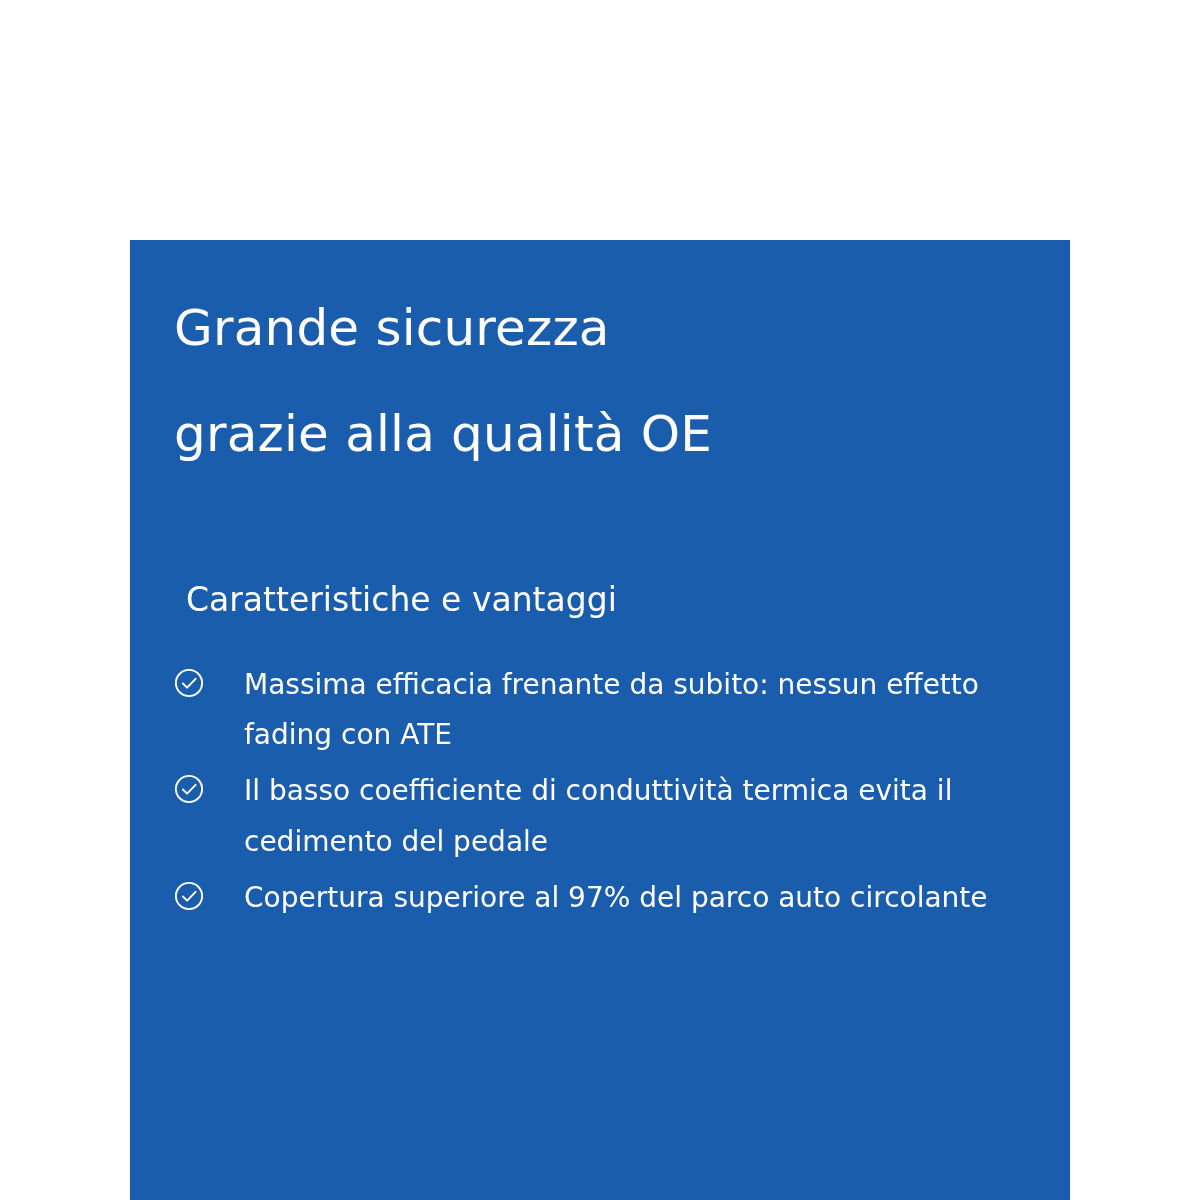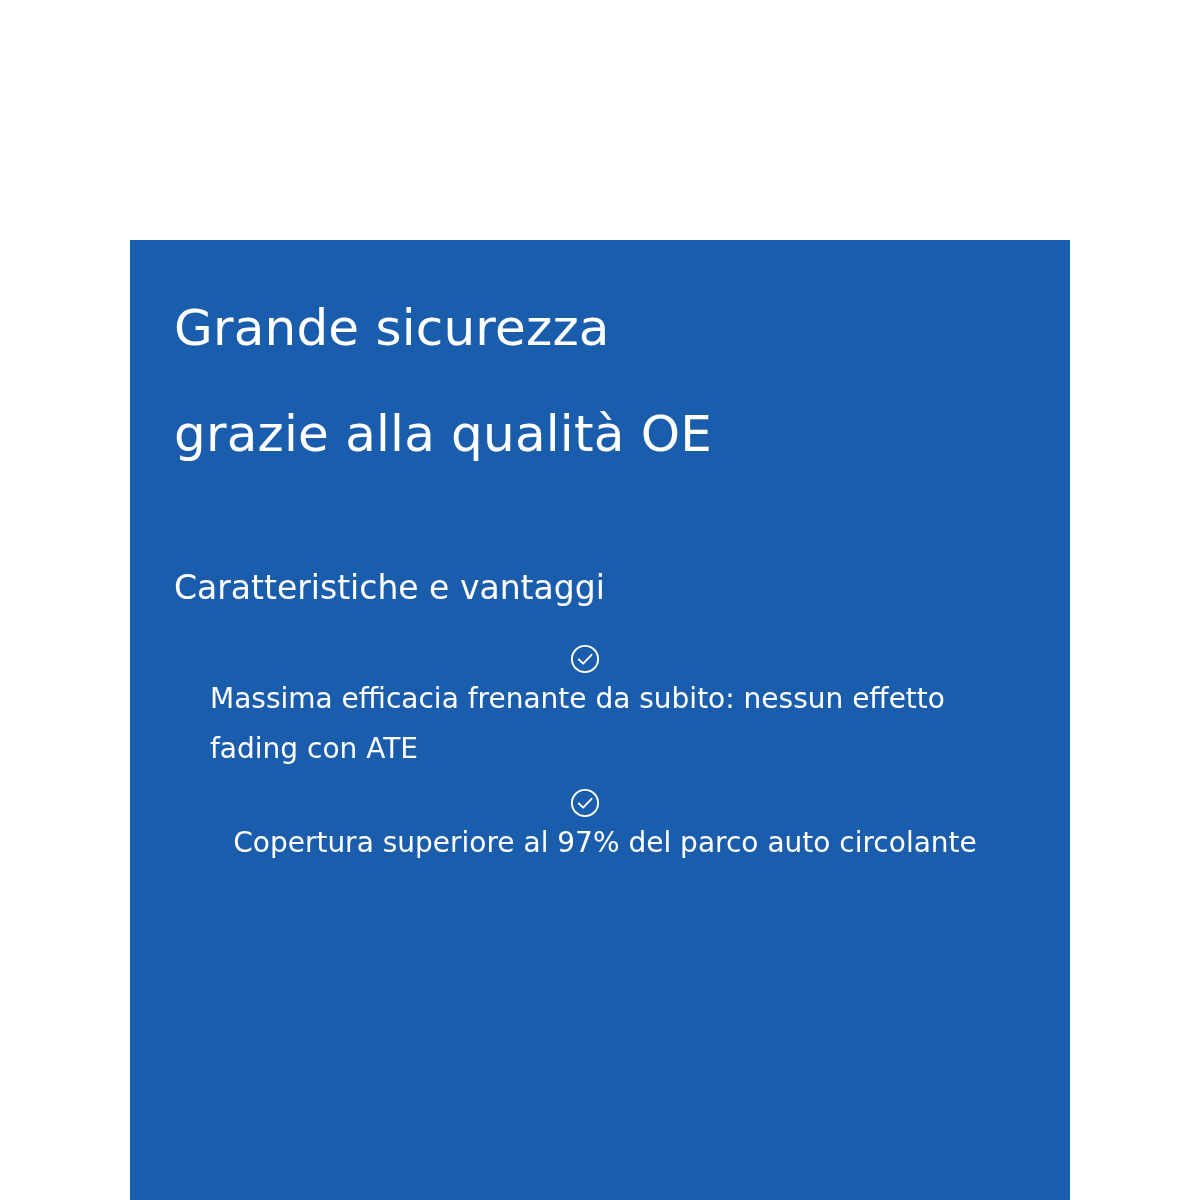--- a/index.html
+++ b/index.html
@@ -49,34 +49,33 @@
     color: #ffffff;
     margin: 0;
     padding-top: 48px;
   }
   .subheading {
     font-family: "DejaVu Sans", sans-serif;
     font-weight: 400;
     font-size: 33px;
     line-height: 1.2;
     color: #ffffff;
-    margin: 0;
+    margin: 12px;
     padding-top: 105px;
   }
   ul.benefits {
     list-style: none;
     margin: 0;
     padding: 28px 0 0 0;
   }
   ul.benefits li {
     display: flex;
-    align-items: center;
+    align-items: flex-start;
     margin: 0 0 6px 0;
     padding: 0;
-    flex-direction: column;
   }
   .check-wrap {
     flex: 0 0 auto;
     width: 44px;
     padding-top: 8px;
   }
   .check-icon {
     display: block;
     width: 30px;
     height: 30px;
@@ -109,20 +108,29 @@
       <li>
         <span class="check-wrap">
           <svg class="check-icon" viewBox="0 0 32 32" aria-hidden="true">
             <circle cx="16" cy="16" r="14" fill="none" stroke="#ffffff" stroke-width="2"></circle>
             <path d="M9.5 16.5 L14 21 L23 11.5" fill="none" stroke="#ffffff" stroke-width="2" stroke-linecap="round" stroke-linejoin="round"></path>
           </svg>
         </span>
         <span class="benefit-text">Massima efficacia frenante da subito: nessun effetto fading con ATE</span>
       </li>
 
+      <li>
+        <span class="check-wrap">
+          <svg class="check-icon" viewBox="0 0 32 32" aria-hidden="true">
+            <circle cx="16" cy="16" r="14" fill="none" stroke="#ffffff" stroke-width="2"></circle>
+            <path d="M9.5 16.5 L14 21 L23 11.5" fill="none" stroke="#ffffff" stroke-width="2" stroke-linecap="round" stroke-linejoin="round"></path>
+          </svg>
+        </span>
+        <span class="benefit-text">Il basso coefficiente di conduttività termica evita il cedimento del pedale</span>
+      </li>
 
 
       <li>
         <span class="check-wrap">
           <svg class="check-icon" viewBox="0 0 32 32" aria-hidden="true">
             <circle cx="16" cy="16" r="14" fill="none" stroke="#ffffff" stroke-width="2"></circle>
             <path d="M9.5 16.5 L14 21 L23 11.5" fill="none" stroke="#ffffff" stroke-width="2" stroke-linecap="round" stroke-linejoin="round"></path>
           </svg>
         </span>
         <span class="benefit-text">Copertura superiore al 97% del parco auto circolante</span>

